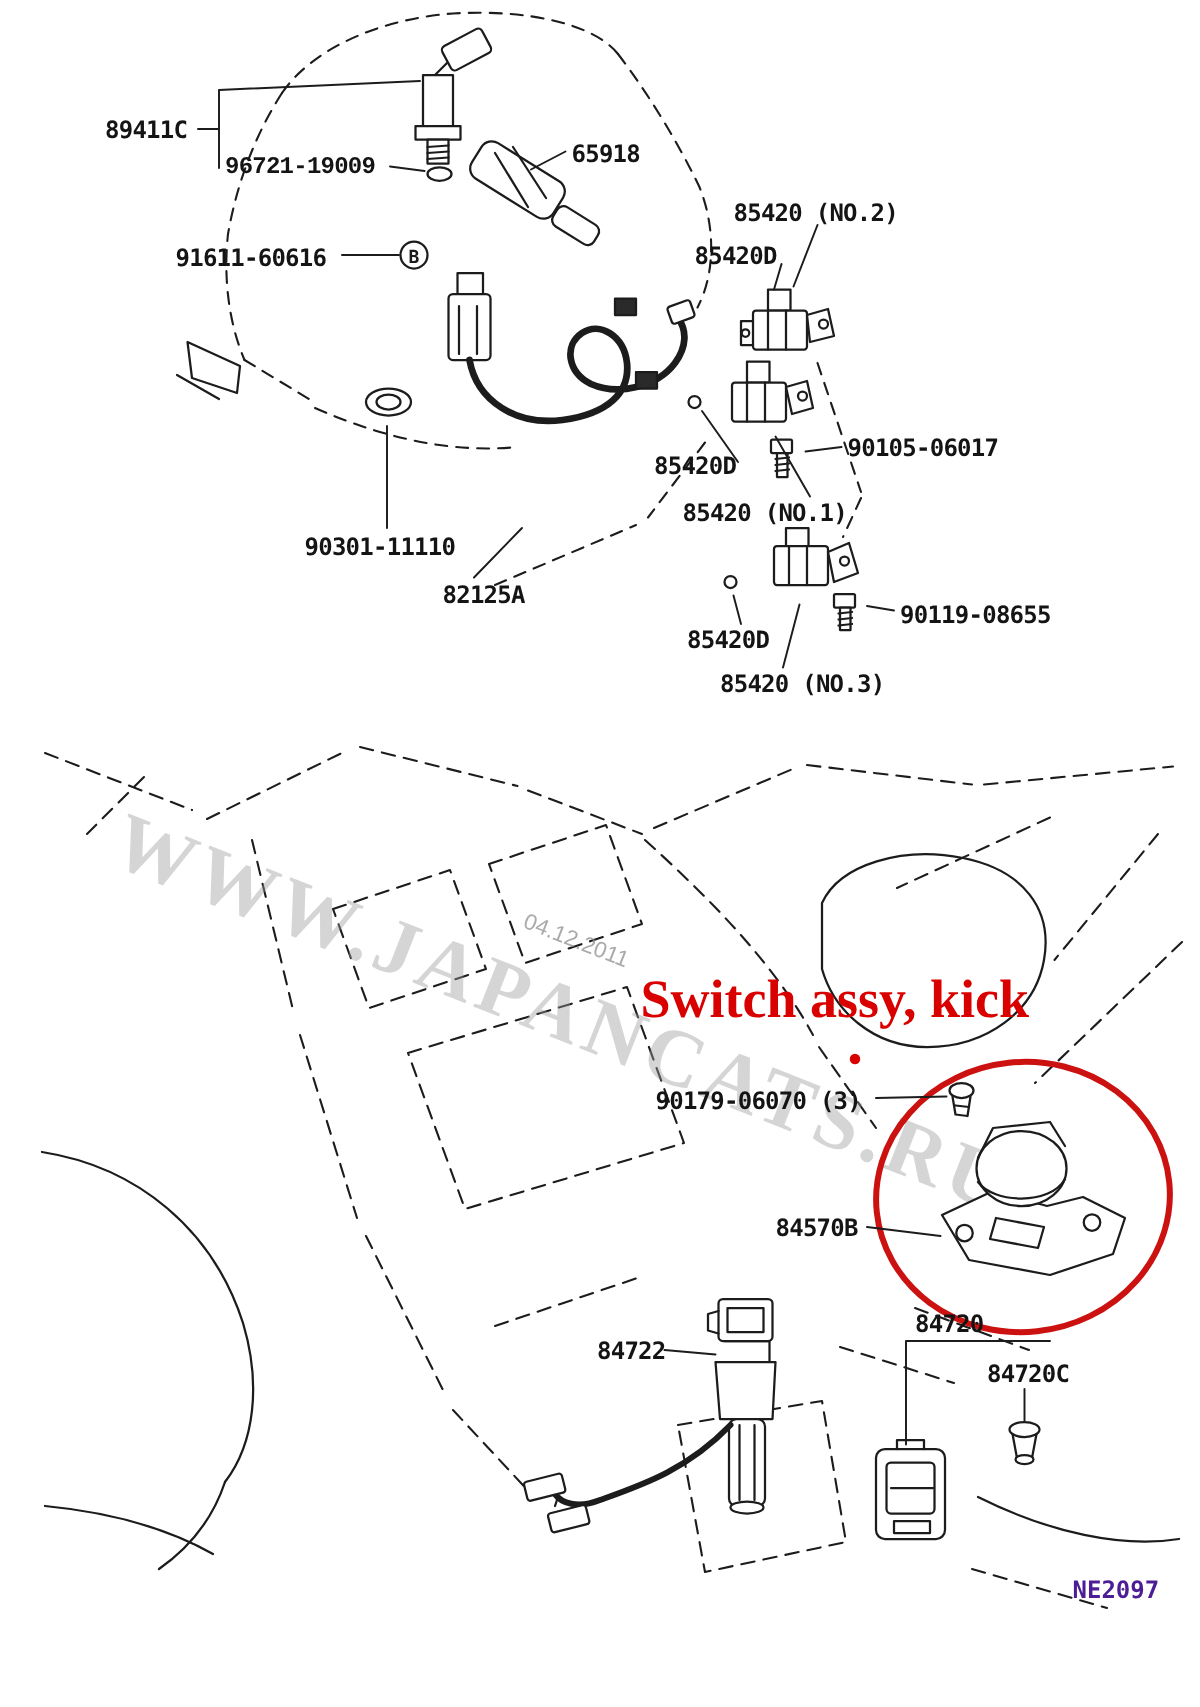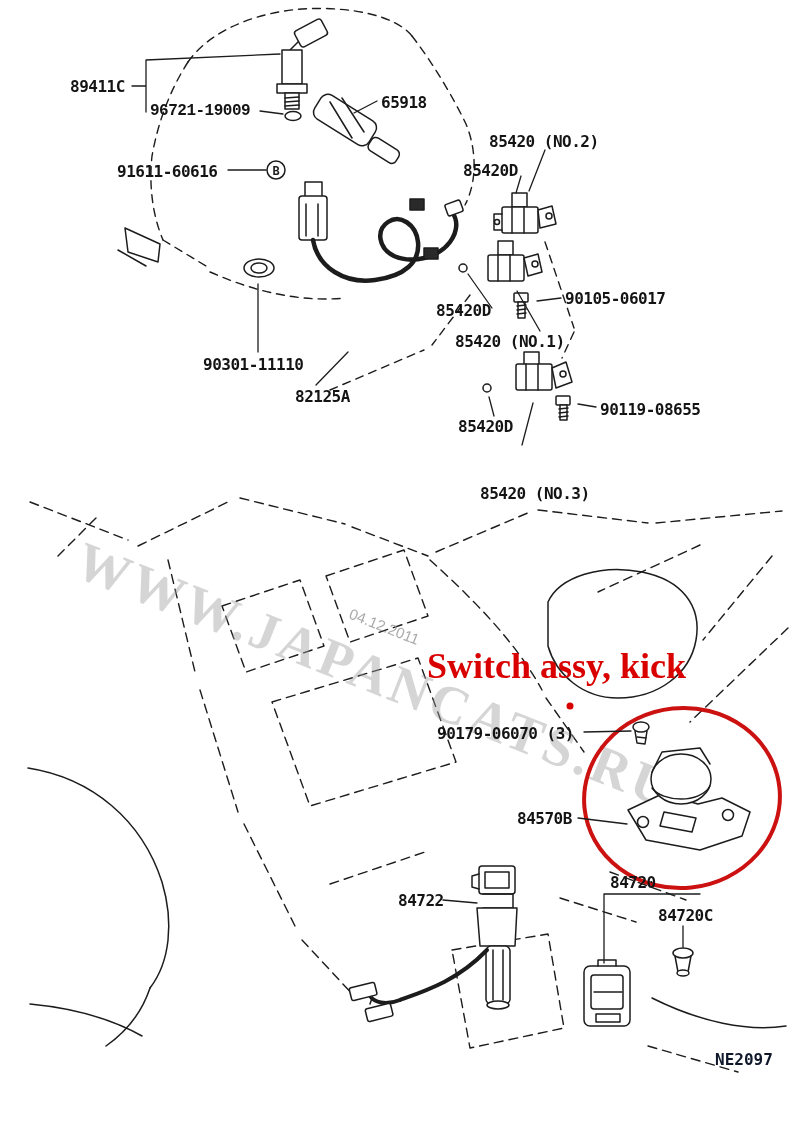--- a/index.html
+++ b/index.html
@@ -9,21 +9,21 @@
   .stage > svg { position:absolute; left:0; top:0; }
   .plabel {
     position:absolute; font:700 16px "DejaVu Sans Mono", monospace;
     color:#141414; white-space:nowrap; letter-spacing:-0.5px;
   }
   .heading {
     position:absolute; font:700 36px "Liberation Serif", serif;
     color:#d90000; white-space:nowrap;
   }
   .docnum {
-    position:absolute; font:700 16px "DejaVu Sans Mono", monospace; color:#0f172a;
+    position:absolute; font:700 16px "DejaVu Sans Mono", monospace; color:#4c1d95;
   }
 </style>
 </head>
 <body>
 
 <div class="stage">
 
 <svg width="800" height="1138" viewBox="0 0 800 1138">
 
   <g stroke="#1c1c1c" fill="none" stroke-width="1.5" stroke-linecap="round" stroke-linejoin="round">
@@ -246,21 +246,21 @@
 <div class="plabel" style="left:117px; top:162px;">91611-60616</div>
 <div class="plabel" style="left:489px; top:132px;">85420 (NO.2)</div>
 <div class="plabel" style="left:463px; top:161px;">85420D</div>
 <div class="plabel" style="left:436px; top:301px;">85420D</div>
 <div class="plabel" style="left:565px; top:289px;">90105-06017</div>
 <div class="plabel" style="left:455px; top:332px;">85420 (NO.1)</div>
 <div class="plabel" style="left:203px; top:355px;">90301-11110</div>
 <div class="plabel" style="left:283px; top:387px;margin-left:12px;">82125A</div>
 <div class="plabel" style="left:600px; top:400px;">90119-08655</div>
 <div class="plabel" style="left:458px; top:417px;">85420D</div>
-<div class="plabel" style="left:480px; top:446px;margin-top:38px;">85420 (NO.3)</div>
+<div class="plabel" style="left:480px; top:446px;">85420 (NO.3)</div>
 <div class="plabel" style="left:437px; top:724px;">90179-06070 (3)</div>
 <div class="plabel" style="left:517px; top:809px;">84570B</div>
 <div class="plabel" style="left:610px; top:873px;">84720</div>
 <div class="plabel" style="left:398px; top:891px;">84722</div>
 <div class="plabel" style="left:658px; top:906px;text-align:right;">84720C</div>
 
 <div class="heading" style="left:427px;top:645px;">Switch assy, kick</div>
 
 <div class="docnum" style="left:715px;top:1050px;">NE2097</div>
 

